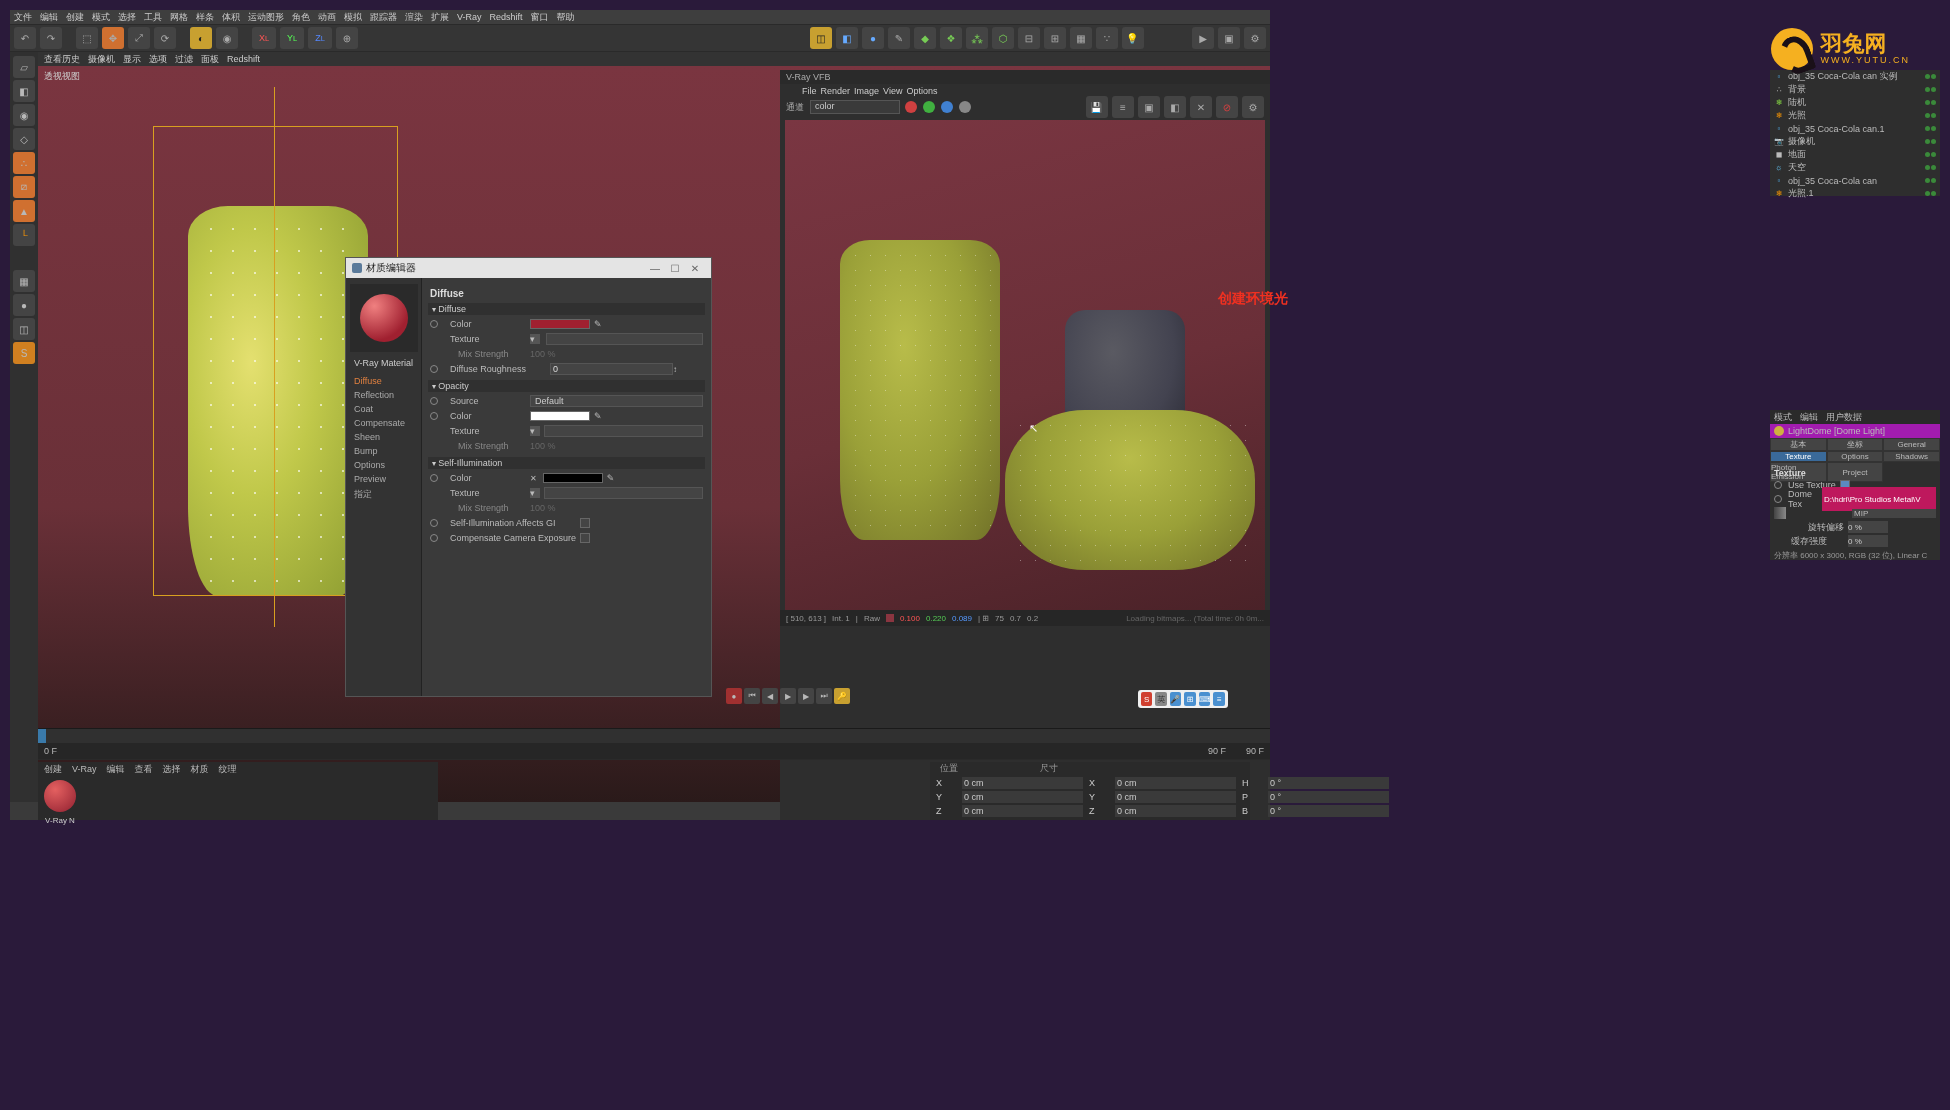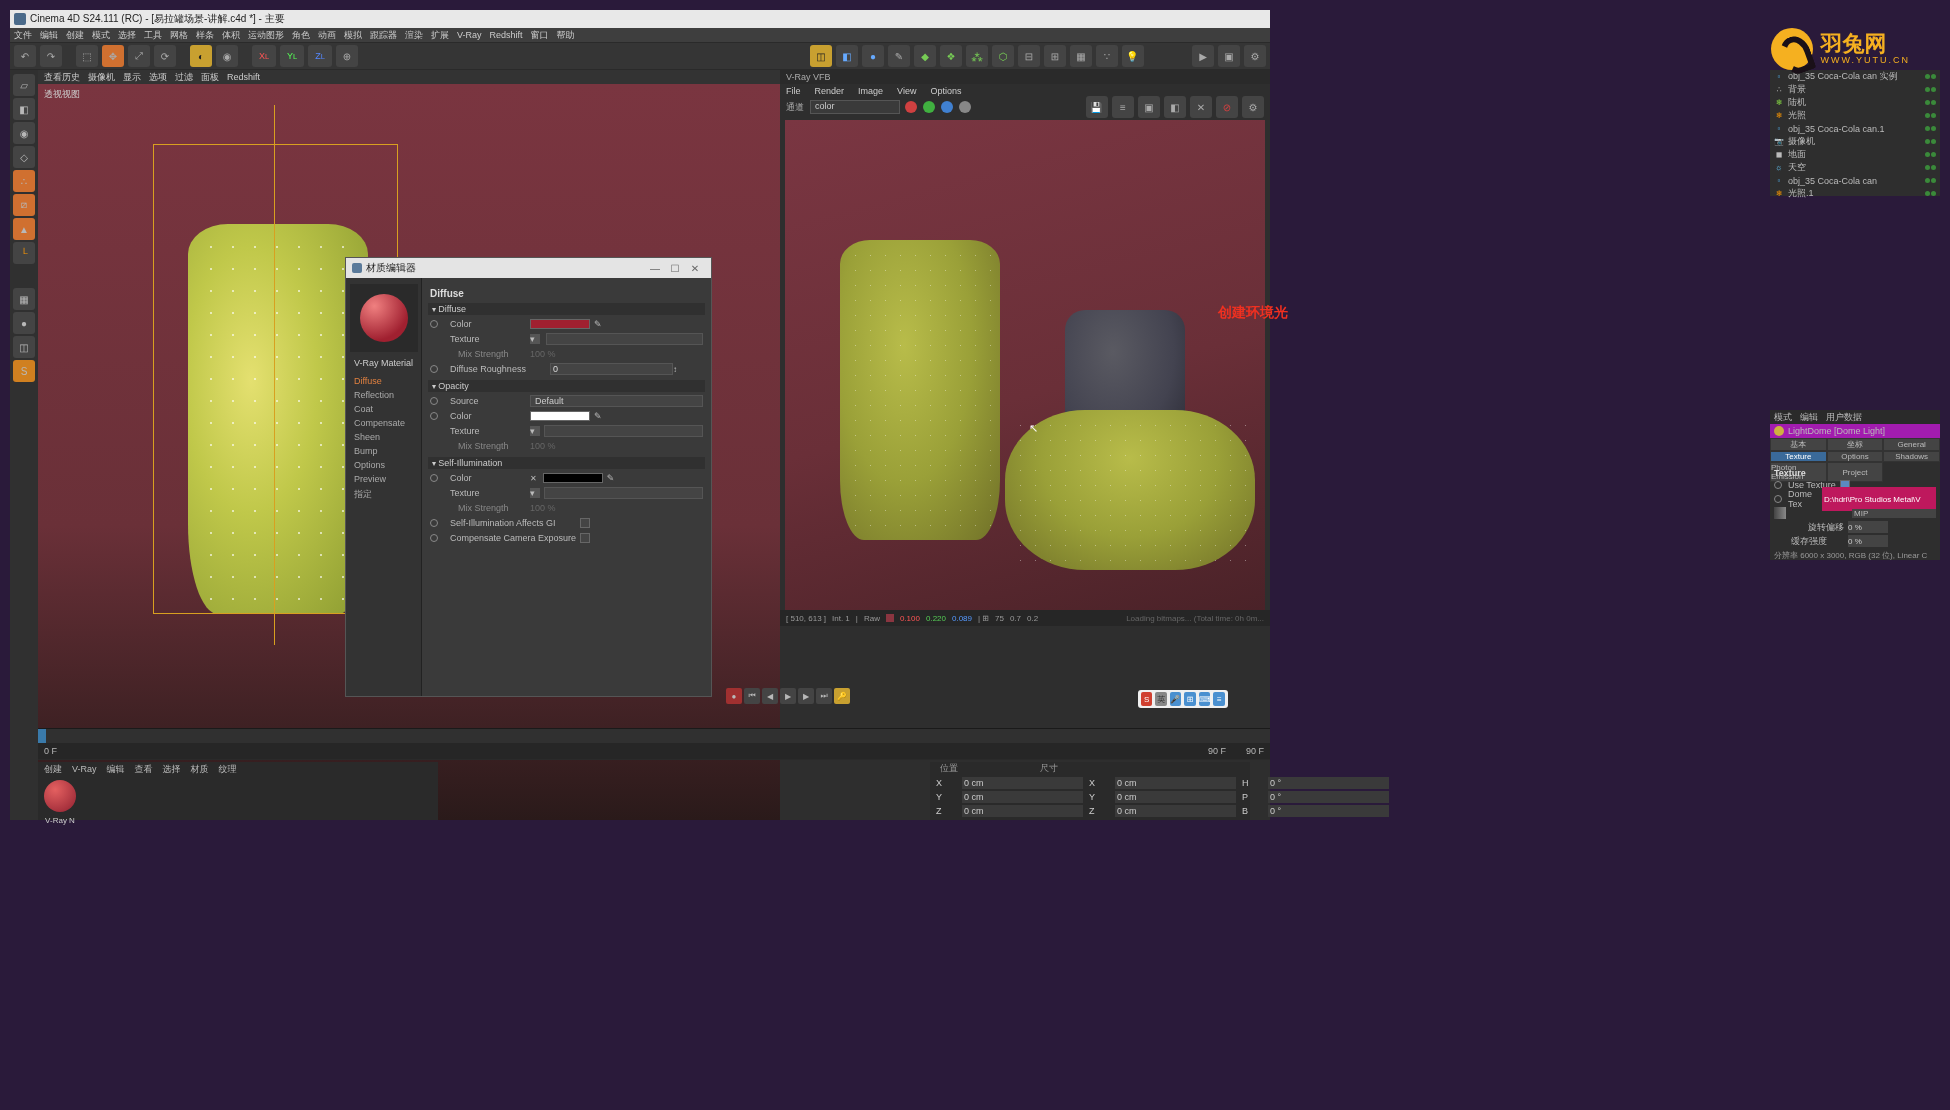--- a/index.html
+++ b/index.html
@@ -25,21 +25,21 @@
 .viewport-area { flex: 1; display: flex; flex-direction: column; background: #1a1a1a; position: relative; }
 .vp-menu { height: 14px; background: #333; display: flex; align-items: center; font-size: 9px; padding: 0 6px; gap: 8px; color: #ccc; }
 .vp-canvas { flex: 1; position: relative; background: #000; overflow: hidden; }
 .vp-bg { position: absolute; inset: 0; background: linear-gradient(180deg, #7a3540 0%, #6a3038 60%, #2a1a1a 100%); }
 .vp-can { position: absolute; left: 150px; top: 140px; width: 180px; height: 390px; background: radial-gradient(ellipse at 35% 40%, #e4e070 0%, #c0c84a 40%, #8a9a30 100%); border-radius: 40px 40px 30px 30px / 30px 30px 90px 90px; }
 .vp-can .drops { position: absolute; inset: 12px; background: radial-gradient(circle 3px, #fff 30%, transparent 31%); background-size: 22px 22px; opacity: 0.6; }
 .vp-guides { position: absolute; left: 115px; top: 60px; width: 245px; height: 470px; border: 1px solid #d8a020; pointer-events: none; }
 .vp-guides::before { content: ""; position: absolute; left: 120px; top: -40px; width: 1px; height: 540px; background: #d8a020; }
 .right-panel { position: absolute; right: 0; top: 60px; width: 490px; bottom: 0; background: #2e2e2e; }
 .rp-tabs { height: 14px; background: #2a2a2a; display: flex; align-items: center; font-size: 9px; padding: 0 6px; color: #aaa; }
-.rp-menu { height: 14px; background: #2e2e2e; display: flex; align-items: center; font-size: 9px; padding: 0 6px; gap: 14px; color: #ccc; }
+.rp-menu { height: 14px; background: #2e2e2e; display: flex; align-items: center; font-size: 9px; padding: 0 22px; gap: 4px; color: #ccc; }
 .rp-toolbar { height: 18px; background: #2e2e2e; display: flex; align-items: center; padding: 0 6px; gap: 4px; }
 .rp-drop { flex: 0 0 90px; height: 14px; background: #3a3a3a; border: 1px solid #555; font-size: 9px; padding: 0 4px; color: #ccc; }
 .rp-dot { width: 12px; height: 12px; border-radius: 50%; margin: 0 1px; }
 .rp-render { position: relative; width: 480px; height: 490px; margin: 4px auto 0; background: linear-gradient(165deg, #7a3642 0%, #6a2f38 55%, #4a2228 100%); }
 .rp-can1 { position: absolute; left: 55px; top: 120px; width: 160px; height: 300px; background: radial-gradient(ellipse at 40% 35%, #b8bc4a 0%, #9aa038 50%, #707028 100%); border-radius: 30px 30px 24px 24px / 24px 24px 60px 60px; }
 .rp-can2 { position: absolute; left: 220px; top: 290px; width: 250px; height: 160px; background: radial-gradient(ellipse at 50% 30%, #b8bc4a 0%, #9aa038 50%, #707028 100%); border-radius: 80px / 70px; }
 .rp-can3 { position: absolute; left: 280px; top: 190px; width: 120px; height: 140px; background: radial-gradient(ellipse at 40% 30%, #5a5a62 0%, #434350 60%, #2a2a34 100%); border-radius: 20px 20px 14px 14px; }
 .rp-frost { position: absolute; inset: 8px; background: radial-gradient(circle 2px, rgba(255,255,255,0.7) 30%, transparent 31%); background-size: 15px 15px; opacity: 0.55; }
 .rp-status { height: 16px; background: #262626; display: flex; align-items: center; font-size: 8px; padding: 0 6px; gap: 6px; color: #999; }
 .rp-status .r { color: #f55; } .rp-status .g { color: #5c5; } .rp-status .b { color: #59f; }
@@ -93,44 +93,40 @@
 
 .attr-manager { position: absolute; right: 10px; top: 410px; width: 170px; height: 150px; background: #2e2e2e; font-size: 9px; color: #bbb; }
 .attr-hdr { height: 14px; background: #2a2a2a; display: flex; align-items: center; padding: 0 4px; gap: 8px; }
 .attr-obj { height: 14px; background: #a21caf; padding: 2px 4px; display: flex; align-items: center; gap: 4px; }
 .attr-tabs { display: grid; grid-template-columns: 1fr 1fr 1fr; height: 28px; }
 .attr-tab { display: flex; align-items: center; justify-content: center; background: #444; border: 1px solid #333; font-size: 8px; }
 .attr-tab.sel { background: #3a6a9a; color: #fff; }
 .attr-sect { padding: 2px 4px; }
 .attr-row { display: flex; align-items: center; height: 14px; gap: 4px; }
 
-.anno-text { position: absolute; left: 1218px; top: 304px; color: #f03020; font-size: 14px; font-weight: bold; }
+.anno-text { position: absolute; left: 1218px; top: 290px; color: #f03020; font-size: 14px; font-weight: bold; }
 .ime-bar { position: absolute; left: 1138px; top: 690px; width: 90px; height: 18px; background: #f0f0f0; border-radius: 3px; display: flex; align-items: center; padding: 0 3px; gap: 3px; }
 .ime-item { width: 14px; height: 14px; background: #4a90d0; border-radius: 2px; font-size: 8px; color: #fff; display: flex; align-items: center; justify-content: center; }
 .ime-item.red { background: #d04030; }
 
 .logo { position: absolute; right: 40px; top: 28px; display: flex; align-items: center; gap: 8px; }
 .logo-mark { width: 42px; height: 42px; border-radius: 50%; background: #f5b020; position: relative; }
 .logo-mark::after { content: ""; position: absolute; left: 10px; top: 8px; width: 18px; height: 26px; border: 6px solid #1a1018; border-radius: 50% 50% 10% 50%; border-left-color: transparent; transform: rotate(-20deg); }
 .logo-txt { color: #f5b020; font-family: "Microsoft YaHei", sans-serif; }
 .logo-txt .zh { font-size: 22px; font-weight: bold; line-height: 1; }
 .logo-txt .en { font-size: 9px; letter-spacing: 2px; }
 
 .play-btns { position: absolute; left: 716px; top: 678px; display: flex; gap: 2px; }
 .pb { width: 16px; height: 16px; background: #444; border-radius: 2px; display: flex; align-items: center; justify-content: center; font-size: 8px; }
 .pb.rec { background: #a03030; }
 </style>
 </head>
 <body>
 
 <div class="app-shell">
-  <div class="title-bar">
-    <div class="icon"></div>
-    <span class="txt">Cinema 4D S24.111 (RC) - [易拉罐场景-讲解.c4d *] - 主要</span>
-  </div>
 
   <div class="main-menu">
     <span>文件</span>
     <span>编辑</span>
     <span>创建</span>
     <span>模式</span>
     <span>选择</span>
     <span>工具</span>
     <span>网格</span>
     <span>样条</span>

